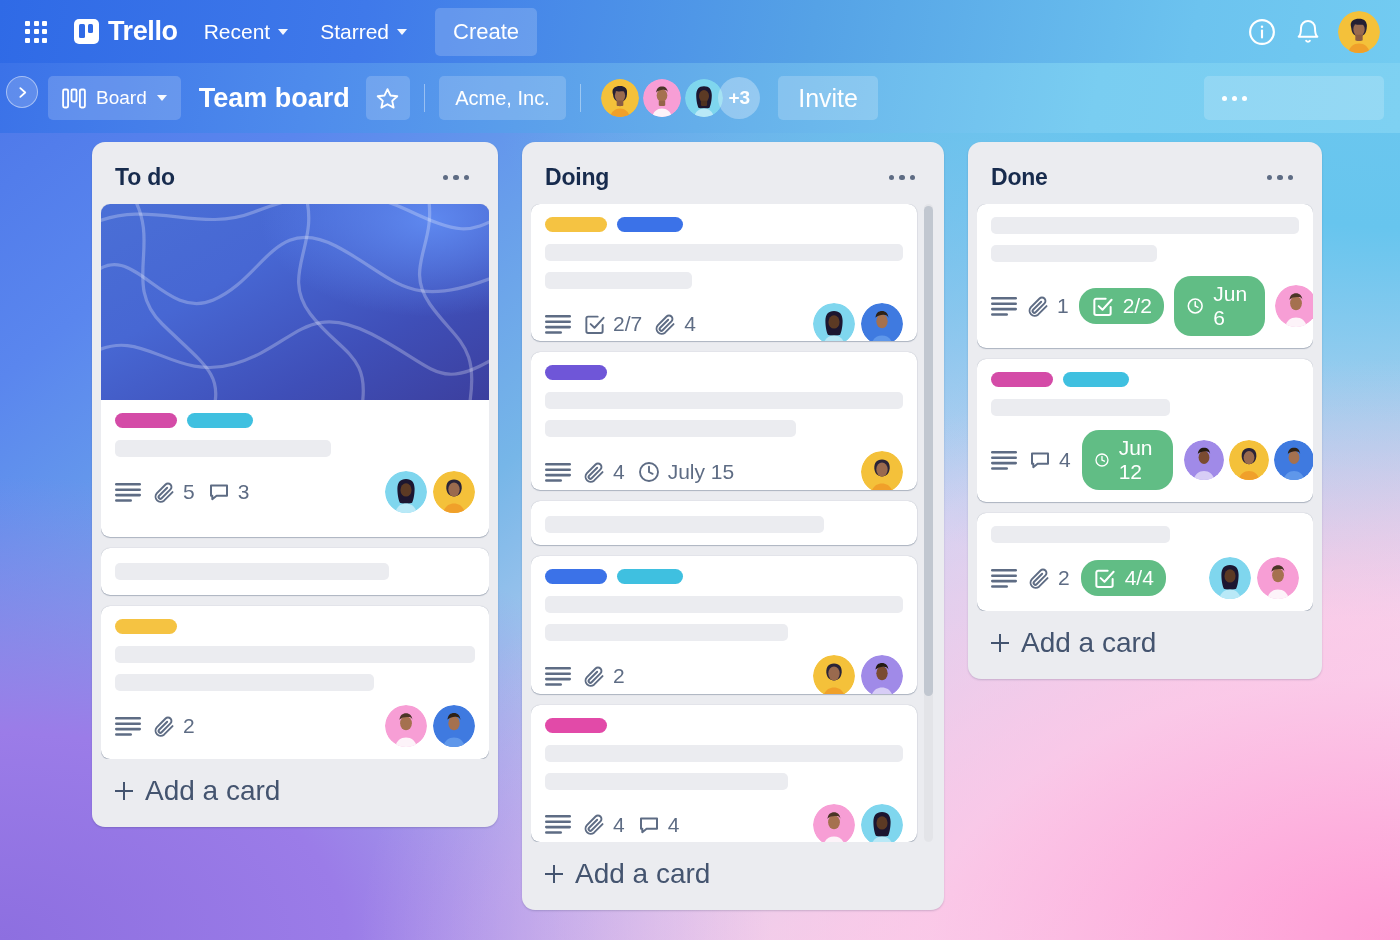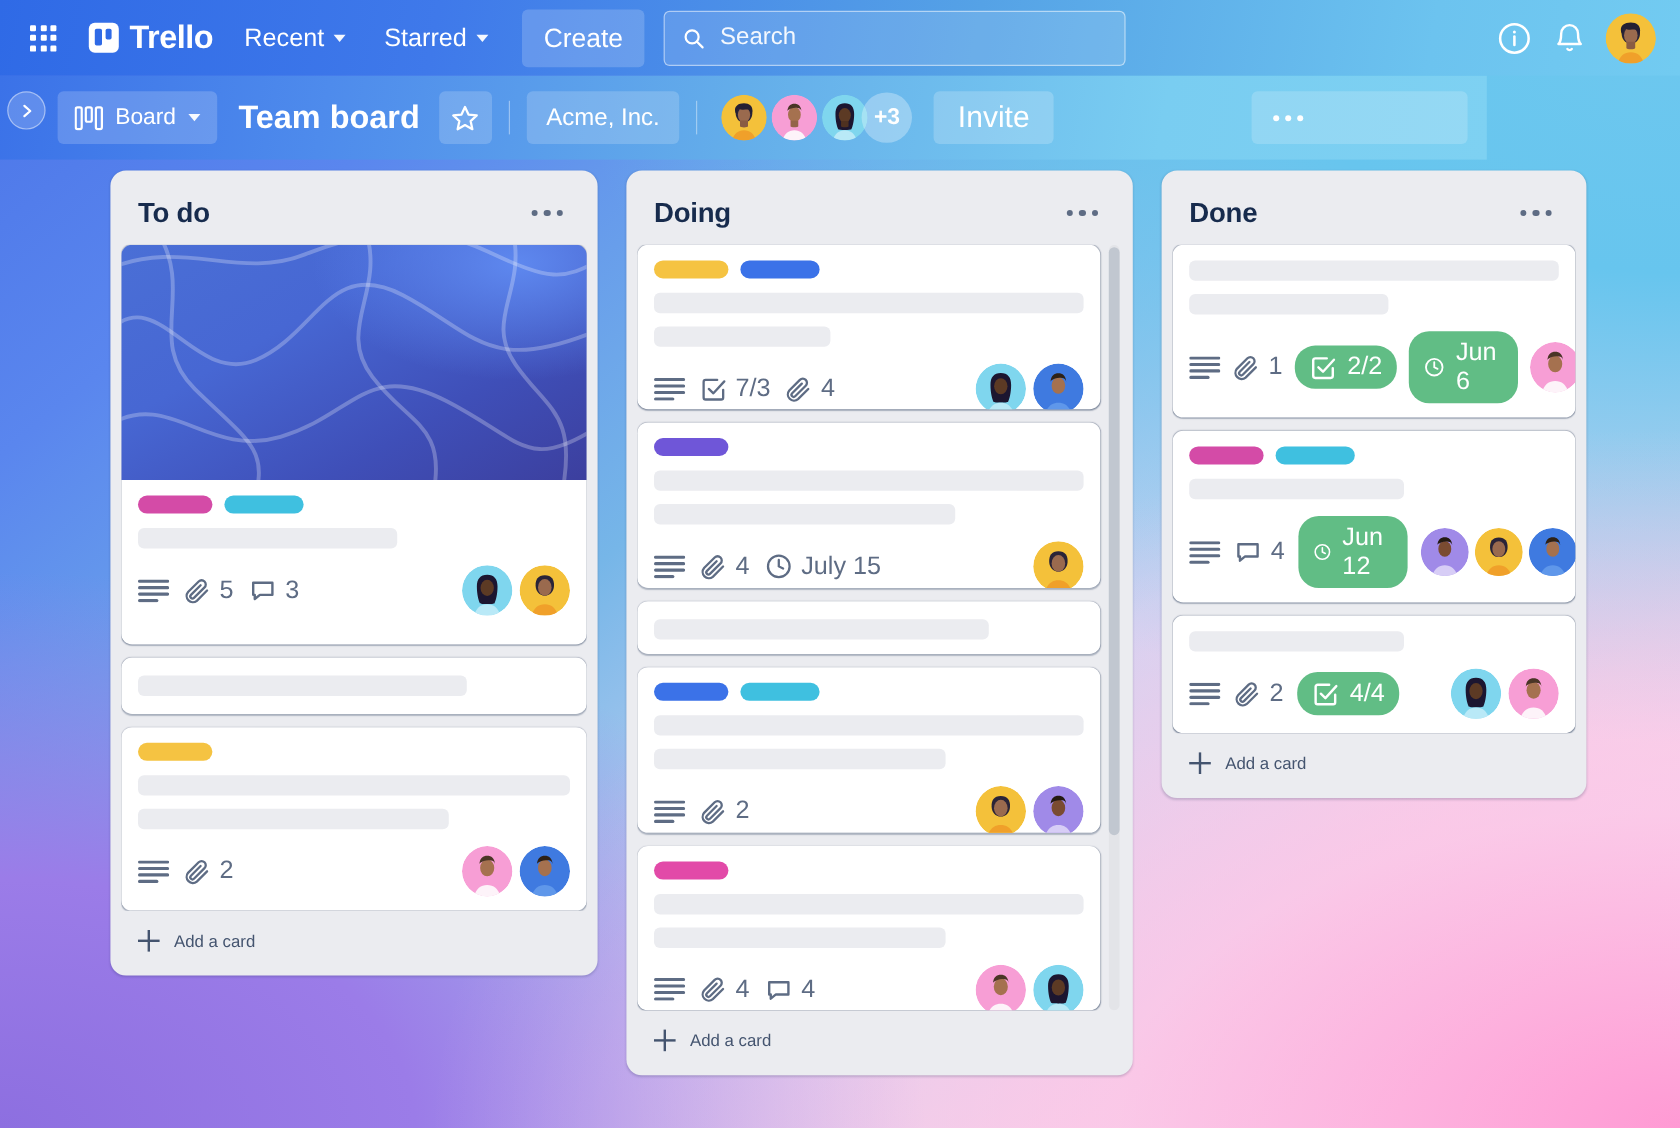--- a/index.html
+++ b/index.html
@@ -67,21 +67,21 @@
     padding: 0 14px;
   }
   .nav-search .ph { color: rgba(255,255,255,.92); font-size: 20px; }
 
   .nav-right { margin-left: auto; display:flex; align-items:center; gap: 14px; padding-right: 6px; }
   .icon-circle { width: 32px; height: 32px; display:flex; align-items:center; justify-content:center; }
 
   
   .boardbar {
     position: absolute; top: 63px; left: 0;
-    width: 1239px; height: 70px;
+    width: 1400px; height: 70px;
     display:flex; align-items:center;
     padding: 0 16px 0 48px;
     background: linear-gradient(100deg, #3b72e8 0%, #4e8bec 22%, #64aeea 50%, #79cdf1 78%, #7ed1f2 100%);
     z-index: 15;
   }
   .sidebar-toggle {
     position:absolute; left: 6px; top: 13px;
     width: 32px; height: 32px; border-radius: 50%;
     background: rgba(255,255,255,.18);
     border: 1.5px solid rgba(255,255,255,.45);
@@ -200,21 +200,21 @@
   .badge.green {
     background:#61bd85; color:#fff;
     padding: 6px 12px; border-radius: 17px; gap: 9px;
   }
   .badge.green svg { stroke:#fff; }
   .spacer { margin-left:auto; }
   .card-avs { display:flex; align-items:center; gap: 6px; }
 
   .add-card {
     display:flex; align-items:center; gap: 12px;
-    color:#44546f; font-size: 14px;
+    color:#44546f; font-size: 28px;
     padding: 16px 14px 14px 14px;
     text-align: center;
   }
   .plus { position:relative; width: 18px; height: 18px; }
   .plus::before { content:""; position:absolute; left:0; top:8px; width:18px; height:2.2px; background:#44546f; }
   .plus::after  { content:""; position:absolute; left:7.9px; top:0; width:2.2px; height:18px; background:#44546f; }
 
   
   .av { width: 42px; height: 42px; border-radius: 50%; display:block; flex: 0 0 auto; }
   .av.sm { width: 40px; height: 40px; }
@@ -249,27 +249,20 @@
       <span>Recent</span>
       <span class="chev"></span>
     </div>
     <div class="nav-item">
       <span>Starred</span>
       <span class="chev"></span>
     </div>
 
     <div class="nav-create">Create</div>
 
-    <div class="nav-search">
-      <svg width="20" height="20" viewBox="0 0 24 24" fill="none" stroke="#fff" stroke-width="2.2">
-        <circle cx="10.5" cy="10.5" r="6.5"></circle>
-          <line x1="15.4" y1="15.4" x2="21" y2="21" stroke-linecap="round"></line>
-      </svg>
-      <span class="ph">Search</span>
-    </div>
 
     <div class="nav-right">
       <div class="icon-circle">
         <svg width="30" height="30" viewBox="0 0 24 24" fill="none" stroke="#fff" stroke-width="1.7">
           <circle cx="12" cy="12" r="9.5"></circle>
             <line x1="12" y1="10.8" x2="12" y2="16.4" stroke-linecap="round"></line>
           <circle cx="12" cy="7.7" r="1" fill="#fff" stroke="none"></circle>
         </svg>
       </div>
       <div class="icon-circle">
@@ -512,21 +505,21 @@
                 <rect x="0" y="5.4" width="26" height="2.6" rx="1.3" fill="#5e6c84"></rect>
                 <rect x="0" y="10.8" width="26" height="2.6" rx="1.3" fill="#5e6c84"></rect>
                 <rect x="0" y="16.2" width="17" height="2.6" rx="1.3" fill="#5e6c84"></rect>
               </svg>
             </span>
             <span class="badge">
               <svg width="23" height="23" viewBox="0 0 24 24" fill="none" stroke="#5e6c84" stroke-width="2" stroke-linecap="round" stroke-linejoin="round">
                 <path d="M20.5 12.4V19a1.8 1.8 0 0 1-1.8 1.8H5.3A1.8 1.8 0 0 1 3.5 19V5.6a1.8 1.8 0 0 1 1.8-1.8h10"></path>
                 <polyline points="8,11.6 12,15.4 21.5,5"></polyline>
               </svg>
-              <span>7/3</span>
+              <span>2/7</span>
             </span>
             <span class="badge">
               <svg width="23" height="23" viewBox="0 0 24 24" fill="none" stroke="#5e6c84" stroke-width="2" stroke-linecap="round">
                 <path d="M20.4 11.6 11.5 20.5a5.4 5.4 0 0 1-7.6-7.6l9.2-9.2a3.6 3.6 0 0 1 5.1 5.1l-9.2 9.2a1.8 1.8 0 0 1-2.6-2.6l8.4-8.4"></path>
               </svg>
               <span>4</span>
             </span>
             <span class="card-avs spacer">
               <svg class="av" viewBox="0 0 40 40">
                 <circle cx="20" cy="20" r="20" fill="#7fd6ee"></circle>

